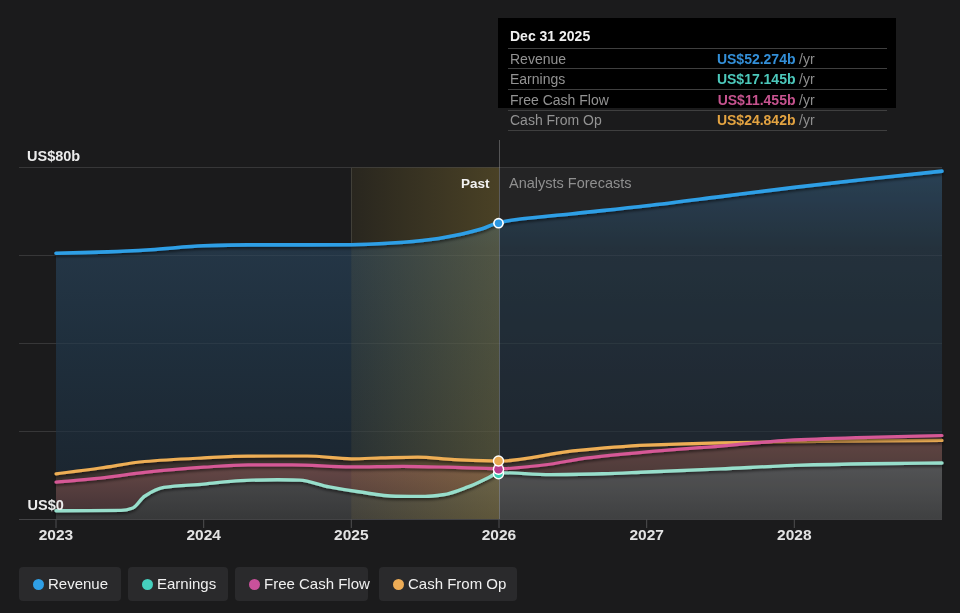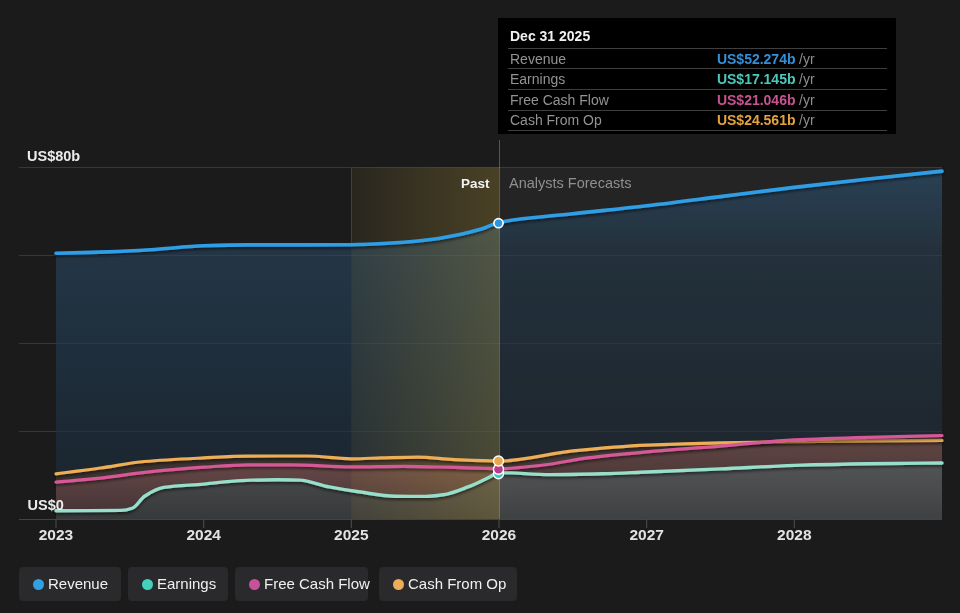--- a/index.html
+++ b/index.html
@@ -1,17 +1,17 @@
 <!DOCTYPE html>
 <html><head><meta charset="utf-8">
 <style>
 html,body { margin:0; padding:0; background:#1b1b1c; width:960px; height:613px; overflow:hidden;
   font-family:"Liberation Sans", sans-serif; }
 #stage { position:relative; width:960px; height:613px; }
-#tooltip { position:absolute; left:498px; top:18px; width:398px; height:116px; background:#000; }
+#tooltip { position:absolute; left:498px; top:18px; width:398px; height:90px; background:#000; }
 #tooltip .tt-title { position:absolute; left:12px; top:10px; font-size:14px; font-weight:bold; color:#f0f0f0; }
 #tooltip .sep { position:absolute; left:9.5px; width:379px; height:1px; background:#3f3f3f; }
 #tooltip .row { position:absolute; left:12px; width:374px; height:20px; font-size:14px; }
 #tooltip .lab { position:absolute; left:0; top:0; color:#939393; }
 #tooltip .val { position:absolute; right:88.5px; top:0; font-weight:bold; }
 #tooltip .yr  { position:absolute; left:289px; top:0; color:#8f8f8f; }
 .legend-btn { position:absolute; top:567px; height:34px; background:#2a2a2c; border-radius:4px;
   color:#f0f0f0; font-size:15px; }
 .legend-btn .dot { position:absolute; left:13.5px; top:11.5px; width:11px; height:11px; border-radius:50%; }
 .legend-btn .txt { position:absolute; left:29px; top:7.5px; white-space:nowrap; }
@@ -106,26 +106,26 @@
         <span class="val" style="color:#338fd8">US$52.274b</span>
         <span class="yr">/yr</span>
       </div>
   <div class="row" style="top:53px">
         <span class="lab">Earnings</span>
         <span class="val" style="color:#4cc8bb">US$17.145b</span>
         <span class="yr">/yr</span>
       </div>
   <div class="row" style="top:73.5px">
         <span class="lab">Free Cash Flow</span>
-        <span class="val" style="color:#c6538f">US$21.046b</span>
+        <span class="val" style="color:#c6538f">US$11.455b</span>
         <span class="yr">/yr</span>
       </div>
   <div class="row" style="top:94px">
         <span class="lab">Cash From Op</span>
-        <span class="val" style="color:#e3a341">US$24.561b</span>
+        <span class="val" style="color:#e3a341">US$24.842b</span>
         <span class="yr">/yr</span>
       </div>
 </div>
 <div class="legend-btn" style="left:19px;width:102px">
       <span class="dot" style="background:#2f9fe6"></span>
       <span class="txt">Revenue</span>
     </div>
 <div class="legend-btn" style="left:128px;width:100px">
       <span class="dot" style="background:#45d0be"></span>
       <span class="txt">Earnings</span>

